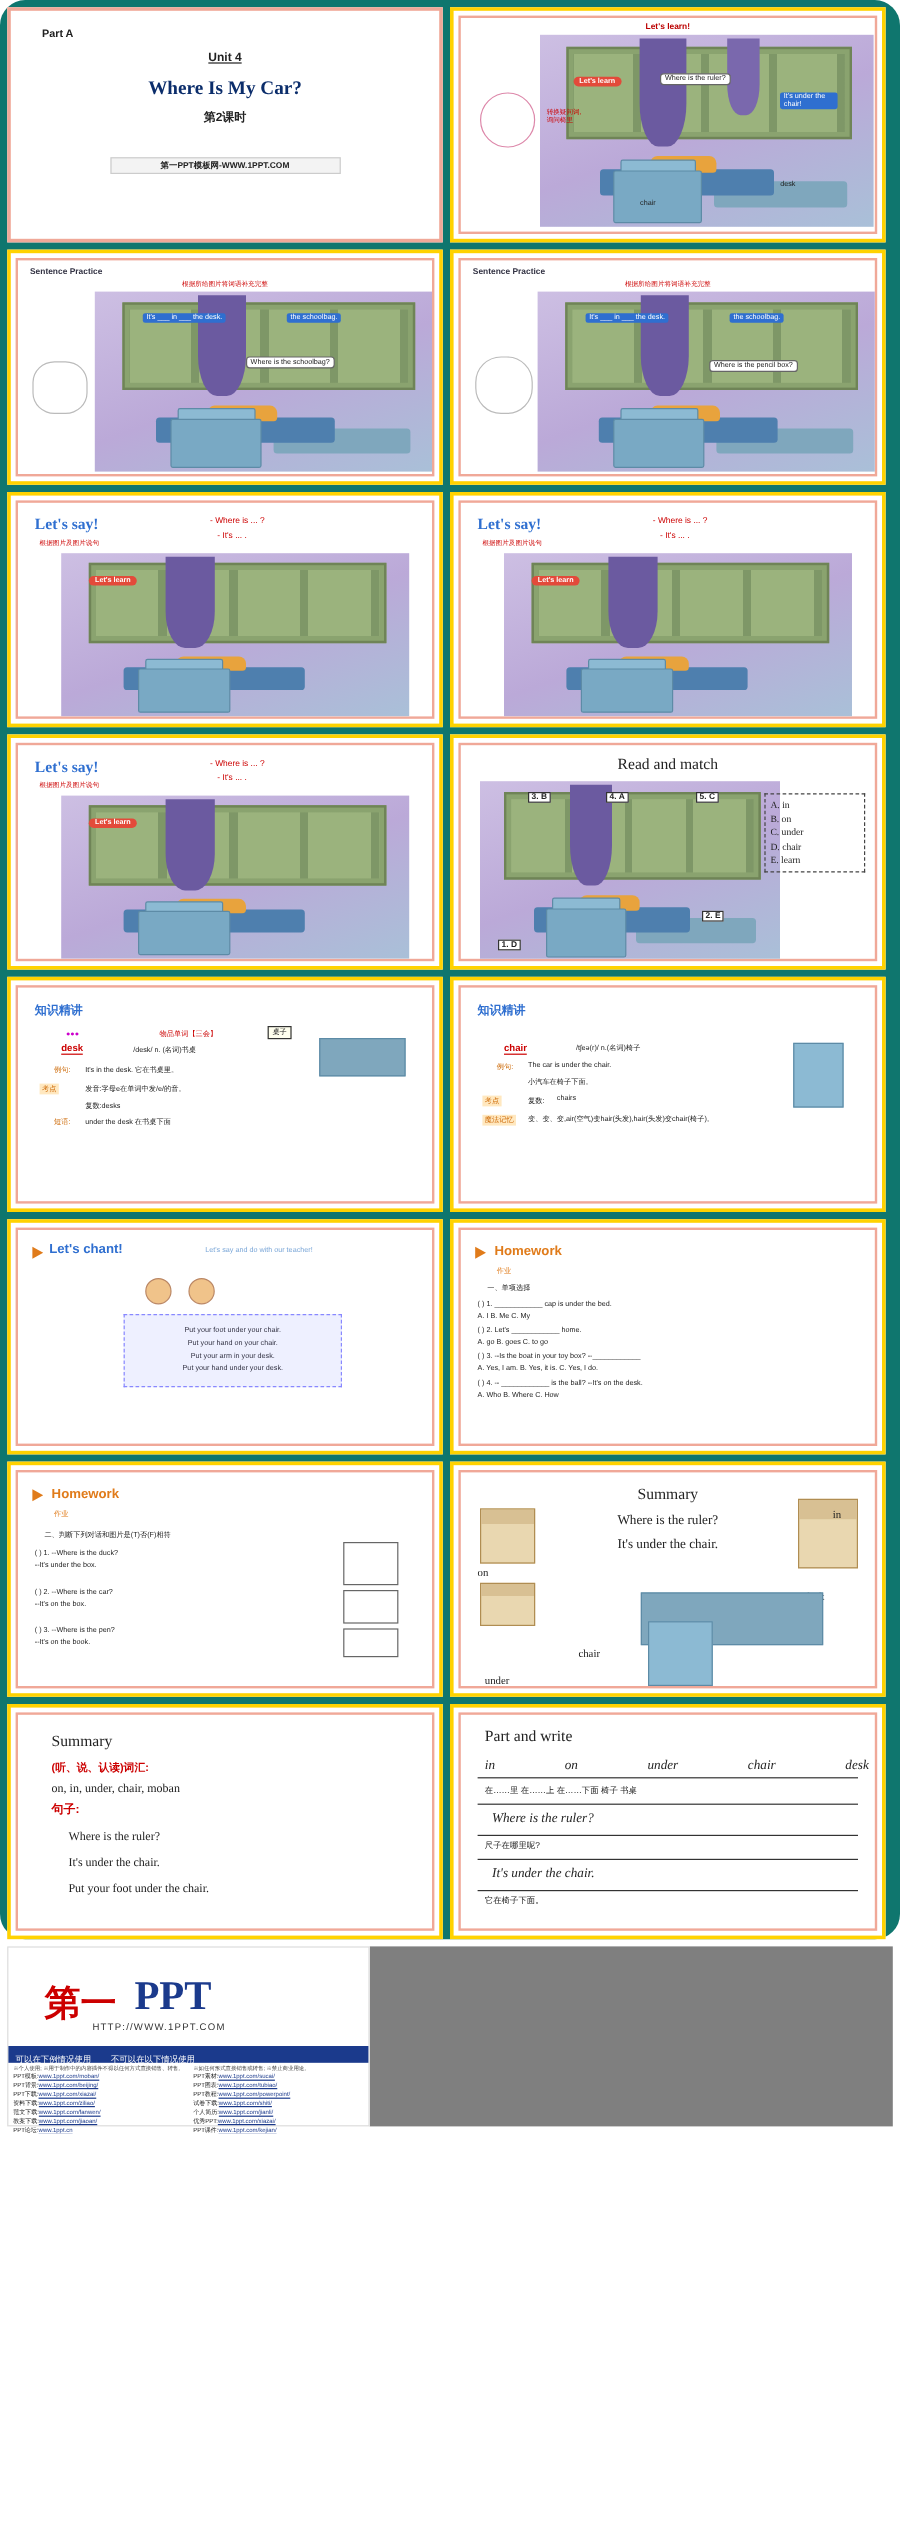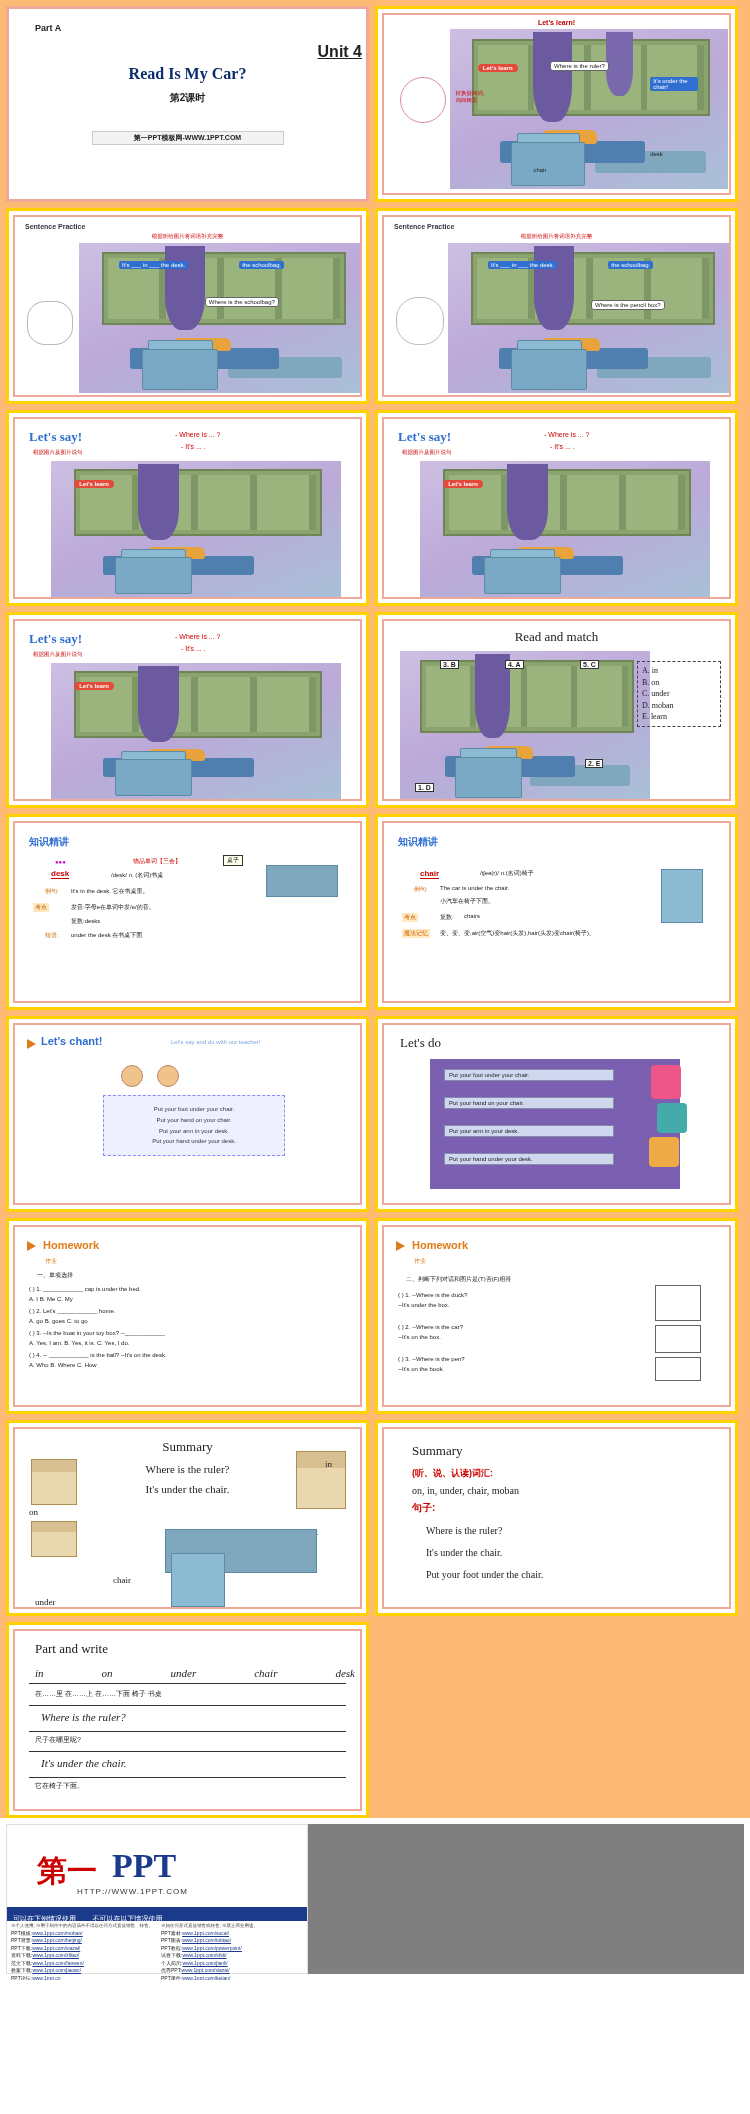--- a/index.html
+++ b/index.html
@@ -1,25 +1,25 @@
 <!DOCTYPE html>
 <html><head>
 <meta charset="utf-8">
 <style>
   html,body{margin:0;padding:0;background:#ffffff;}
   body{width:750px;font-family:"Liberation Sans",sans-serif;color:#222;}
-  .deck{width:750px;display:flex;flex-wrap:wrap;gap:6px;padding:6px 6px 0 6px;box-sizing:border-box;background:#fdba74;}
+  .deck{width:750px;display:flex;flex-wrap:wrap;gap:6px;padding:6px 6px 0 6px;box-sizing:border-box;background:#0f766e;border-radius:21px;}
   .slide{width:363px;height:196px;box-sizing:border-box;border:3px solid #f0a898;background:#fff;position:relative;overflow:hidden;}
   .slide.g{border-color:#ffd200;}
   .inner{position:absolute;inset:4px;border:2px solid #ffd200;background:#fff;overflow:hidden;}
   .inner.plain{border:none;}
   .slide.g .inner{border-color:#f0a898;}
   
   .s1-parta{position:absolute;left:22px;top:10px;font-size:9px;font-weight:bold;}
-  .s1-unit{position:absolute;left:0;right:0;top:30px;text-align:right;font-size:16px;font-weight:bold;text-decoration:underline;}
+  .s1-unit{position:absolute;left:0;right:0;top:30px;text-align:center;font-size:10px;font-weight:bold;text-decoration:underline;}
   .s1-title{position:absolute;left:0;right:0;top:52px;text-align:center;font-size:16px;font-weight:bold;color:#0b2d6b;font-family:"Liberation Serif",serif;}
   .s1-sub{position:absolute;left:0;right:0;top:78px;text-align:center;font-size:10px;font-weight:bold;}
   .s1-src{position:absolute;left:0;right:0;top:118px;text-align:center;font-size:7px;font-weight:bold;background:#f3f3f3;border:1px solid #ccc;width:190px;margin:0 auto;padding:1px 0;}
   
   .scene{position:absolute;background:linear-gradient(160deg,#cdbfe3 0%,#bba9d8 50%,#a9c0d8 100%);overflow:hidden;}
   .scene .wall{position:absolute;left:8%;top:6%;width:84%;height:46%;background:#8aa36f;border:2px solid #6f8457;}
   .scene .wall:before{content:"";position:absolute;inset:4px;background:
      repeating-linear-gradient(90deg,#9bb37d 0 22%,#7e9767 22% 25%);}
   .scene .curtain{position:absolute;left:30%;top:2%;width:14%;height:56%;background:#6b5aa0;border-radius:0 0 40% 40%;}
   .scene .curtain2{position:absolute;left:56%;top:2%;width:10%;height:40%;background:#7a68ad;border-radius:0 0 40% 40%;}
@@ -84,21 +84,21 @@
 </style>
 </head>
 <body>
 
 <div class="deck">
 
   <div class="slide">
     <div class="inner plain">
       <div class="s1-parta">Part A</div>
       <div class="s1-unit">Unit 4</div>
-      <div class="s1-title">Read Is My Car?</div>
+      <div class="s1-title">Where Is My Car?</div>
       <div class="s1-sub">第2课时</div>
       <div class="s1-src">第一PPT模板网-WWW.1PPT.COM</div>
     </div>
   </div>
 
   <div class="slide g">
     <div class="inner">
       <div class="hdr-red">Let's learn!</div>
       <div class="scene" style="left:66px;top:14px;width:278px;height:160px;">
         <div class="wall"></div>
@@ -229,21 +229,21 @@
         <div class="numtag" style="left:6%;bottom:6%;">1. D</div>
         <div class="numtag" style="left:74%;bottom:22%;">2. E</div>
         <div class="numtag" style="left:16%;top:6%;">3. B</div>
         <div class="numtag" style="left:42%;top:6%;">4. A</div>
         <div class="numtag" style="left:72%;top:6%;">5. C</div>
       </div>
       <div class="rm-list">
         <div>A. in</div>
         <div>B. on</div>
         <div>C. under</div>
-        <div>D. moban</div>
+        <div>D. chair</div>
         <div>E. learn</div>
       </div>
     </div>
   </div>
 
 
   <div class="slide g">
     <div class="inner">
       <div class="hd-blue">知识精讲</div>
       <div style="position:absolute;left:40px;top:36px;font-size:6px;color:#c0c;">●●●</div>
@@ -288,33 +288,20 @@
         <div>Put your foot under your chair.</div>
         <div>Put your hand on your chair.</div>
         <div>Put your arm in your desk.</div>
         <div>Put your hand under your desk.</div>
       </div>
       <div style="position:absolute;left:106px;top:40px;width:20px;height:20px;border:1px solid #b86;border-radius:50%;background:#f0c38a;"></div>
       <div style="position:absolute;left:142px;top:40px;width:20px;height:20px;border:1px solid #b86;border-radius:50%;background:#f0c38a;"></div>
     </div>
   </div>
 
-  <div class="slide g">
-    <div class="inner">
-      <div style="position:absolute;left:16px;top:10px;font-size:13px;font-family:'Liberation Serif',serif;">Let's do</div>
-      <div style="position:absolute;left:46px;top:34px;width:250px;height:130px;background:#7b5fb0;"></div>
-      <div style="position:absolute;left:60px;top:44px;width:160px;background:#cfd8ef;border:1px solid #88a;font-size:6px;padding:2px 4px;">Put your foot under your chair.</div>
-      <div style="position:absolute;left:60px;top:72px;width:160px;background:#cfd8ef;border:1px solid #88a;font-size:6px;padding:2px 4px;">Put your hand on your chair.</div>
-      <div style="position:absolute;left:60px;top:100px;width:160px;background:#cfd8ef;border:1px solid #88a;font-size:6px;padding:2px 4px;">Put your arm in your desk.</div>
-      <div style="position:absolute;left:60px;top:128px;width:160px;background:#cfd8ef;border:1px solid #88a;font-size:6px;padding:2px 4px;">Put your hand under your desk.</div>
-      <div style="position:absolute;right:48px;top:40px;width:30px;height:34px;background:#e58;border-radius:4px;"></div>
-      <div style="position:absolute;right:42px;top:78px;width:30px;height:30px;background:#4aa;border-radius:4px;"></div>
-      <div style="position:absolute;right:50px;top:112px;width:30px;height:30px;background:#ea4;border-radius:4px;"></div>
-    </div>
-  </div>
 
   <div class="slide g">
     <div class="inner">
       <div class="tri"></div>
       <div class="hd-orange">Homework</div>
       <div class="hw-cn">作业</div>
       <div style="position:absolute;left:22px;top:44px;font-size:6px;">一、单项选择</div>
       <div class="qs" style="top:58px;">(    ) 1. ____________ cap is under the bed.</div>
       <div class="qs" style="top:68px;">            A. I            B. Me      C. My</div>
       <div class="qs" style="top:80px;">(    ) 2. Let's ____________ home.</div>

